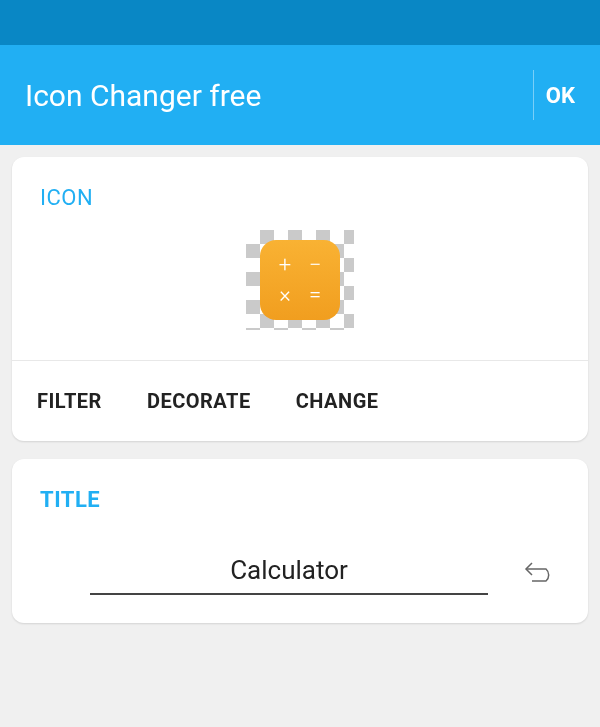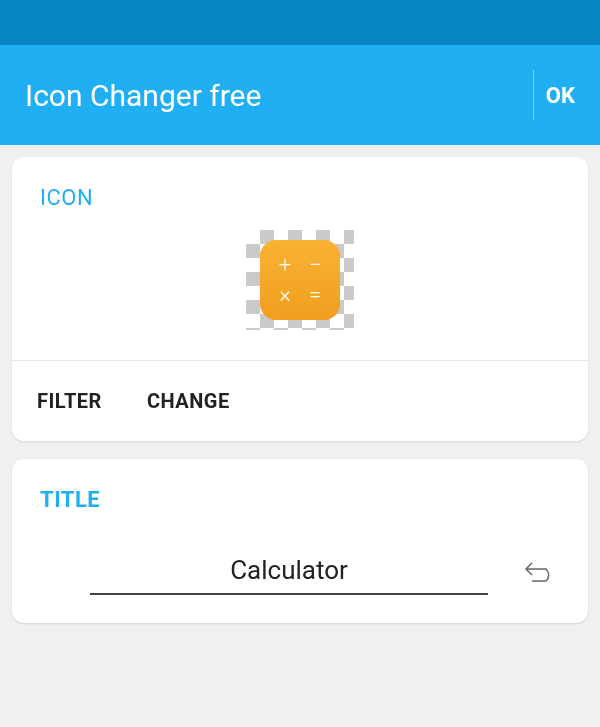--- a/index.html
+++ b/index.html
@@ -170,20 +170,21 @@
           <div class="calc-symbol">+</div>
           <div class="calc-symbol">−</div>
           <div class="calc-symbol">×</div>
           <div class="calc-symbol">=</div>
         </div>
       </div>
     </div>
 
     <div class="button-row">
       <div class="action-btn">FILTER</div>
+      <div class="action-btn">DECORATE</div>
       <div class="action-btn">CHANGE</div>
     </div>
   </div>
 
   <div class="card">
     <div class="title-section">
       <div class="title-label">TITLE</div>
       <div class="title-input-row">
         <input type="text" class="title-input" value="Calculator" style="">
         <div class="undo-btn">

